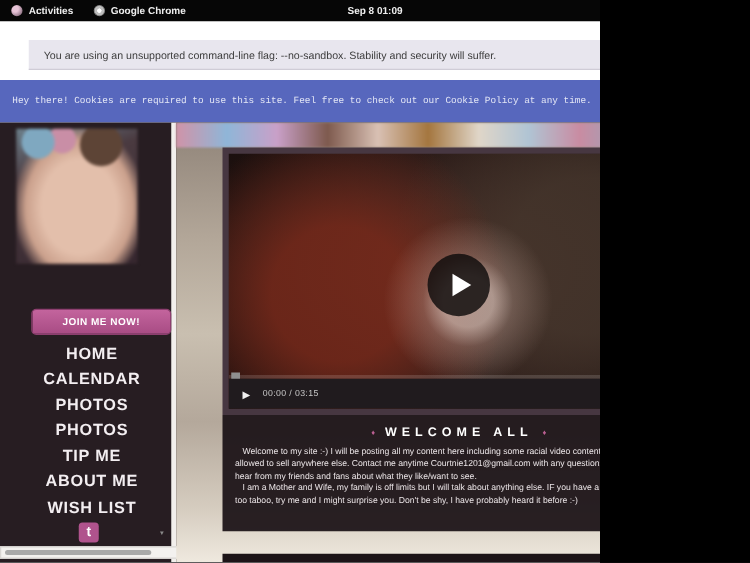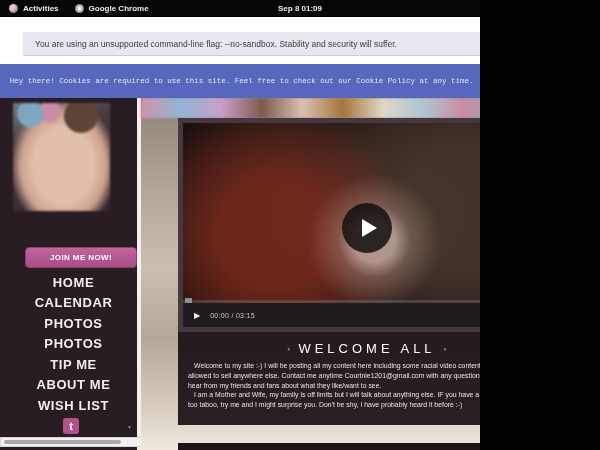--- a/index.html
+++ b/index.html
@@ -108,21 +108,21 @@
   .vol-body { width:4px; height:6px; background:#e8e8e8; }
   .vol-cone { width:0; height:0; border-right:6px solid #e8e8e8;
               border-top:5px solid transparent; border-bottom:5px solid transparent; margin-left:-2px; }
   .vol-bar-on { width:14px; height:4px; background:#e8e8e8; }
   .vol-bar-off { width:12px; height:4px; background:#575757; }
 
   
   .welcome { position:absolute; left:37px; top:234px; width:378px; height:93px; background:rgba(26,17,21,.93); }
   .welcome-head { margin-top:9px; display:flex; align-items:center; justify-content:center; gap:8px; }
   .w-diamond { color:#bb5f92; font-size:6px; }
-  .w-title { color:#fff; font-size:13px; font-weight:normal; letter-spacing:4px; }
+  .w-title { color:#fff; font-size:10px; font-weight:bold; letter-spacing:4px; }
   .w-text { padding:5px 10px 0 10px; color:#eae4e6; font-size:6.9px; line-height:1.42; }
   .w-text p { text-indent:6px; }
 
   .next-box { position:absolute; left:37px; top:345px; width:378px; height:7px; background:#1d1418; }
 
   
   .gift { position:absolute; }
   .gift .box { position:relative; }
   .gift .stripe { position:absolute; top:0; bottom:0; left:45%; width:2px; }
   .gift-yellow .box { width:13px; height:16px; background:#dfb13c; }

